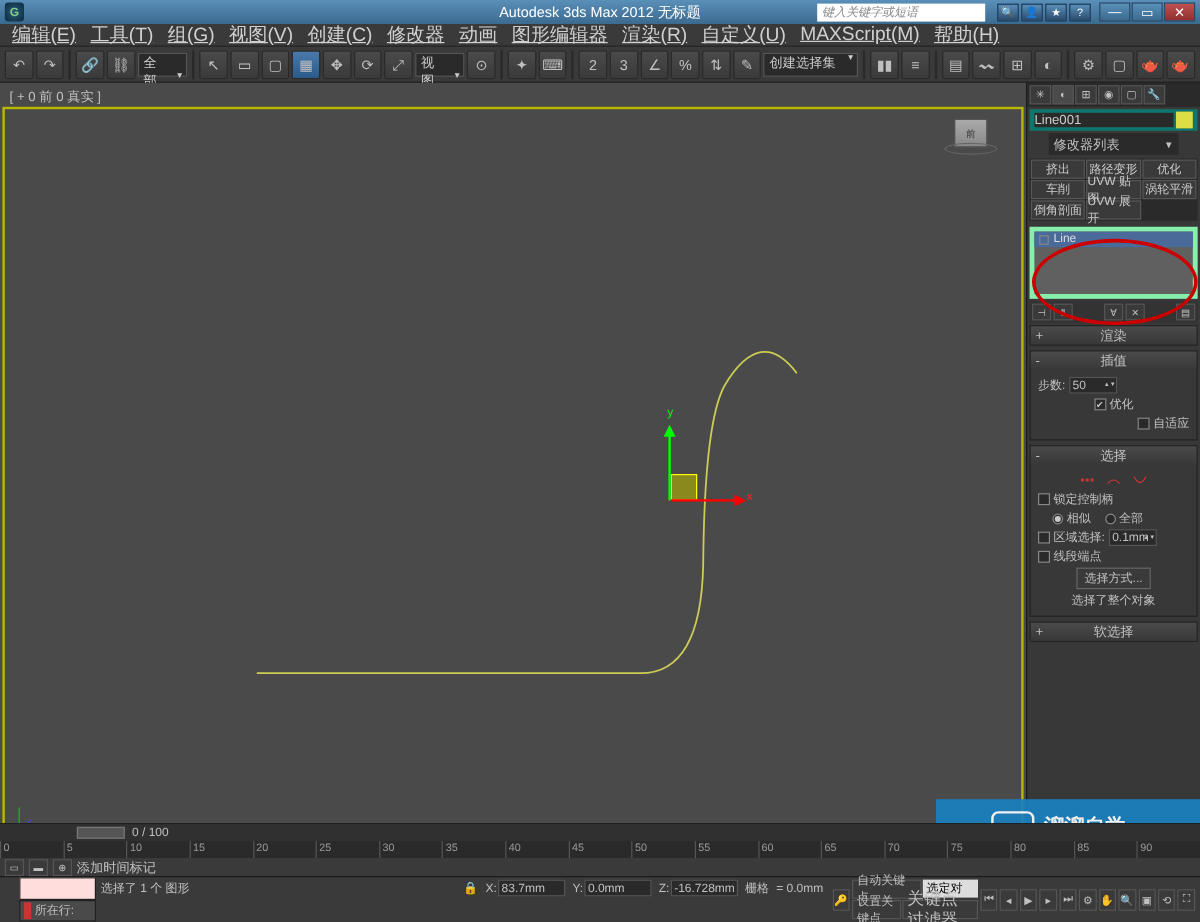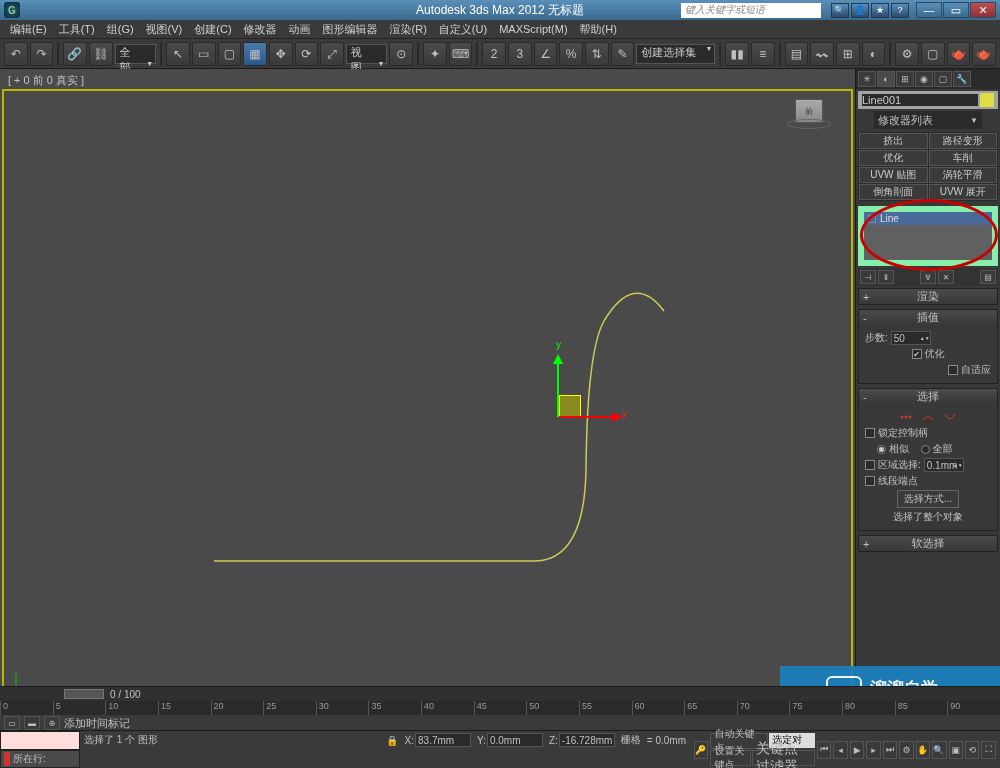--- a/index.html
+++ b/index.html
@@ -11,21 +11,21 @@
 .titlebar .title-center { position:absolute; left:50%; transform:translateX(-50%); font-size:12px; }
 .titlebar .search-box { margin-left: auto; background:#fff; width:140px; height:15px; color:#888; font-size:10px; padding:0 4px; font-style:italic;}
 .titlebar .tb-btns { display:flex; margin-left:8px; }
 .titlebar .tb-btn { width:18px; height:15px; background:linear-gradient(#5a8fb8,#2a4a6a); margin-left:2px; border:1px solid #1a3a5a; display:flex;align-items:center;justify-content:center;font-size:9px;}
 .winctrl { display:flex; margin-left:6px;}
 .winctrl div { width:26px; height:16px; background:linear-gradient(#5a8fb8,#3b6a8f); border:1px solid #2a4a6a; margin-left:1px; display:flex;align-items:center;justify-content:center;color:#fff;font-size:11px;}
 .winctrl .close{background:linear-gradient(#c05050,#903030);}
 
 
 .menubar { height: 19px; background: #3a3a3a; display: flex; align-items: center; padding: 0 4px; border-bottom:1px solid #222;}
-.menubar span { padding: 0 6px; font-size:11px; color:#d0d0d0;}
+.menubar span { padding: 0 6px; font-size:16px; color:#d0d0d0;text-decoration:underline;}
 
 
 .toolbar { height: 30px; background: #3a3a3a; border-bottom:1px solid #1a1a1a; display:flex; align-items:center; padding:0 4px; gap:2px;}
 .toolbar .tbtn { width:24px; height:24px; background:linear-gradient(#4a4a4a,#3a3a3a); border:1px solid #2a2a2a; border-radius:2px; display:flex;align-items:center;justify-content:center;font-size:12px;color:#c0c0c0;}
 .toolbar .tbtn.blue{background:linear-gradient(#4a7aaa,#2a5a8a);}
 .toolbar .combo { height:20px; background:#2a2a2a; border:1px solid #555; color:#ccc; font-size:11px; padding:0 14px 0 4px; position:relative;}
 .toolbar .combo::after{content:"▼";position:absolute;right:2px;font-size:7px;}
 .toolbar .sep{width:2px;height:24px;background:#2a2a2a;margin:0 2px;}
 
 
@@ -43,32 +43,32 @@
 .viewcube{position:absolute;top:8px;right:20px;width:44px;height:44px;}
 .viewcube .cube{width:28px;height:24px;background:linear-gradient(#aaa,#888);margin:0 auto;border:1px solid #555;font-size:8px;display:flex;align-items:center;justify-content:center;color:#333;}
 .viewcube .ring{width:44px;height:10px;border:1px solid #666;border-radius:50%;margin-top:-4px;}
 .corner-axis{position:absolute;bottom:8px;left:8px;width:30px;height:30px;}
 
 
 .rpanel { width:145px; background:#383838; border-left:1px solid #1a1a1a; display:flex; flex-direction:column; overflow:hidden;}
 .rpanel .tabs { height:20px; display:flex; gap:1px; padding:2px; background:#2a2a2a;}
 .rpanel .tabs .t{width:18px;height:16px;background:#3a3a3a;border:1px solid #555;display:flex;align-items:center;justify-content:center;font-size:9px;}
 .rpanel .tabs .t.active{background:#4a4a4a;}
-.objname{height:18px;background:#a3a3a3;margin:2px;padding:1px 4px;display:flex;align-items:center;}
+.objname{height:18px;background:#0f766e;margin:2px;padding:1px 4px;display:flex;align-items:center;}
 .objname .inp{flex:1;background:#2a2a2a;color:#ccc;font-size:11px;}
 .objname .sw{width:14px;height:14px;background:#dddd44;margin-left:2px;}
 .modlist-dd{height:18px;background:#2a2a2a;margin:0 18px;padding:1px 4px;display:flex;align-items:center;position:relative;}
 .modlist-dd::after{content:"▼";position:absolute;right:4px;font-size:8px;}
 
 .redcircle{position:absolute;right:2px;top:130px;width:138px;height:72px;border:3px solid #cc0000;border-radius:50%;pointer-events:none;z-index:10;}
 
-.modbtns{display:grid;grid-template-columns:1fr 1fr;gap:1px;margin:3px 2px;background:#2a2a2a;padding:1px;}
+.modbtns{display:grid;grid-template-columns:1fr 1fr 1fr;gap:1px;margin:3px 2px;background:#2a2a2a;padding:1px;}
 .modbtns .mb{height:16px;background:#3a3a3a;border:1px solid #555;font-size:10px;display:flex;align-items:center;justify-content:center;color:#ccc;}
 
-.stack{height:60px;background:#606060;margin:2px;border:6px solid #86efac;}
+.stack{height:60px;background:#606060;margin:2px;border:4px solid #86efac;}
 .stack .item{background:#4a6a9a;color:#ddd;font-size:10px;padding:1px 4px;display:flex;align-items:center;}
 .stack .item .dot{width:8px;height:8px;border:1px solid #888;margin-right:4px;display:inline-block;}
 
 .stack-tb{height:18px;display:flex;gap:2px;padding:2px;margin:0 2px;background:#333;}
 .stack-tb .sb{width:16px;height:14px;background:#3a3a3a;border:1px solid #555;font-size:8px;display:flex;align-items:center;justify-content:center;}
 .stack-tb .spacer{flex:1;}
 
 .rollout{margin:2px;border:1px solid #222;background:#383838;}
 .rollout .rhead{height:15px;background:linear-gradient(#4a4a4a,#383838);display:flex;align-items:center;padding:0 4px;font-size:11px;position:relative;}
 .rollout .rhead .pm{position:absolute;left:4px;}
@@ -91,21 +91,21 @@
 .tl-sl{height:14px;background:#303030;display:flex;align-items:center;padding:0 4px;}
 .tl-sl .slider{width:40px;height:10px;background:#555;border:1px solid #777;position:relative;margin-left:60px;}
 .tl-sl .frm{font-size:10px;margin-left:6px;}
 .tl-ruler{height:14px;background:#2a2a2a;position:relative;display:flex;}
 .tl-ruler .tick{flex:1;border-left:1px solid #555;font-size:9px;padding-left:2px;color:#999;}
 .tl-ctrl{height:16px;display:flex;align-items:center;gap:4px;padding:0 4px;}
 .tl-ctrl .c{width:16px;height:14px;background:#3a3a3a;border:1px solid #555;font-size:8px;display:flex;align-items:center;justify-content:center;}
 
 .status{height:38px;display:flex;border-top:1px solid #1a1a1a;}
 .status .left{width:80px;display:flex;flex-direction:column;}
-.status .left .none{height:36px;background:#4a4a4a;border:1px solid #222;display:flex;align-items:center;font-size:10px;}
+.status .left .none{height:36px;background:#4a4a4a;border:1px solid #222;display:flex;align-items:center;font-size:10px;margin-left:16px;}
 .status .left .none .red{width:6px;height:14px;background:#cc3333;margin:0 3px;}
 .status .mid{flex:1;display:flex;flex-direction:column;}
 .status .mid .r1{height:18px;display:flex;align-items:center;gap:6px;padding:0 4px;font-size:10px;}
 .status .mid .coord{display:flex;align-items:center;gap:1px;}
 .status .mid .coord .ci{background:#2a2a2a;border:1px solid #555;width:56px;height:14px;padding:0 2px;font-size:10px;display:flex;align-items:center;}
 .status .mid .r2{height:18px;font-size:10px;padding:0 4px;display:flex;align-items:center;}
 .status .right{width:310px;display:flex;align-items:center;gap:2px;padding:0 4px;}
 .status .right .nbtn{width:20px;height:18px;background:#3a3a3a;border:1px solid #555;font-size:9px;display:flex;align-items:center;justify-content:center;}
 .status .autokey{background:#3a3a3a;border:1px solid #555;padding:1px 3px;font-size:10px;height:16px;display:flex;align-items:center;}
 .status .selset{background:#ddd;color:#000;padding:0 3px;font-size:10px;height:15px;}

